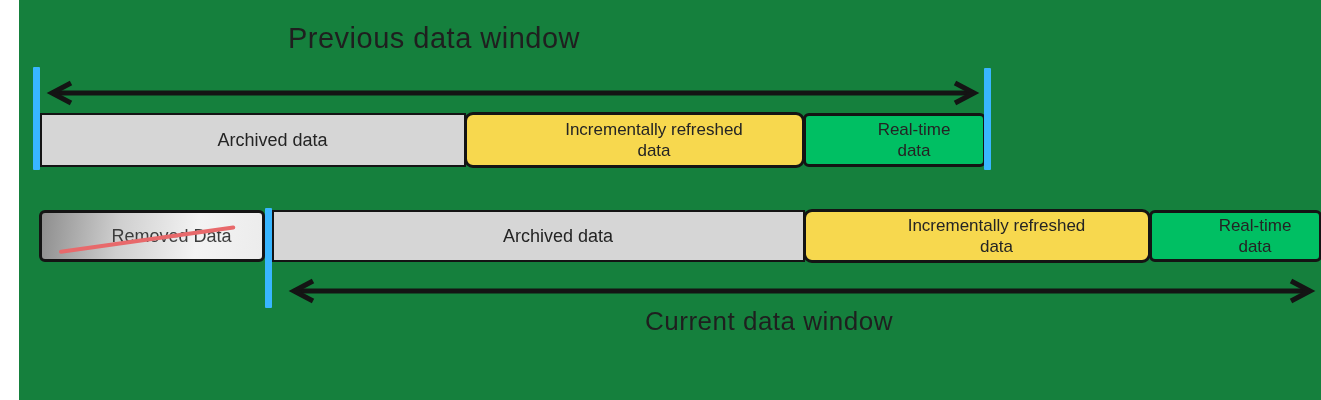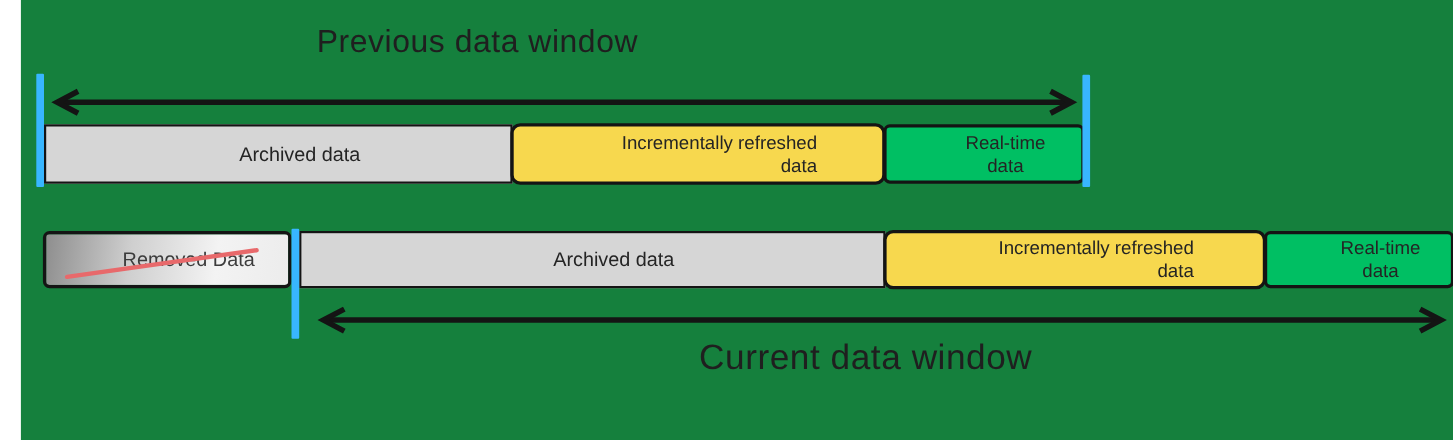--- a/index.html
+++ b/index.html
@@ -18,21 +18,21 @@
   }
   .abs { position: absolute; }
 
   .window-title {
     color: #1f1f1f;
     text-align: center;
     letter-spacing: 0.5px;
     white-space: nowrap;
   }
   #prev-title { left: 165px; top: 22px; width: 500px; font-size: 29px; }
-  #curr-title { left: 468px; top: 306px; width: 600px; font-size: 32px; }
+  #curr-title { left: 450px; top: 306px; width: 600px; font-size: 26px; }
 
   .marker {
     width: 7px;
     border-radius: 1px;
     z-index: 5;
   }
   #prev-marker-left  { left: 14px;   top: 67px;  height: 103px; }
   #prev-marker-right { left: 965px;  top: 68px;  height: 102px; }
   #curr-separator    { left: 246px;  top: 208px; height: 100px; }
   #curr-marker-right { left: 1303px; top: 210px; height: 102px; }
@@ -46,21 +46,21 @@
     justify-content: center;
     text-align: center;
     color: #242424;
     font-size: 17px;
     line-height: 21px;
     white-space: pre-line;
     z-index: 2;
     padding-left: 39px;
   }
   .segment.single { font-size: 18px; }
-  .segment.rounded-lg { border-width: 3px; border-radius: 9px; z-index: 3; text-align: right; }
+  .segment.rounded-lg { border-width: 3px; border-radius: 9px; z-index: 3; }
   .segment.rounded-sm { border-width: 3px; border-radius: 6px; text-align: center; }
 
   
   #prev-seg-archived    { left: 21px;  top: 113px; width: 426px; height: 54px; }
   #prev-seg-incremental { left: 445px; top: 112px; width: 341px; height: 56px; }
   #prev-seg-realtime    { left: 784px; top: 113px; width: 183px; height: 54px; }
 
   
   #curr-seg-removed     { left: 20px;   top: 210px; width: 226px; height: 52px;
                           border-width: 3px; border-radius: 6px;

